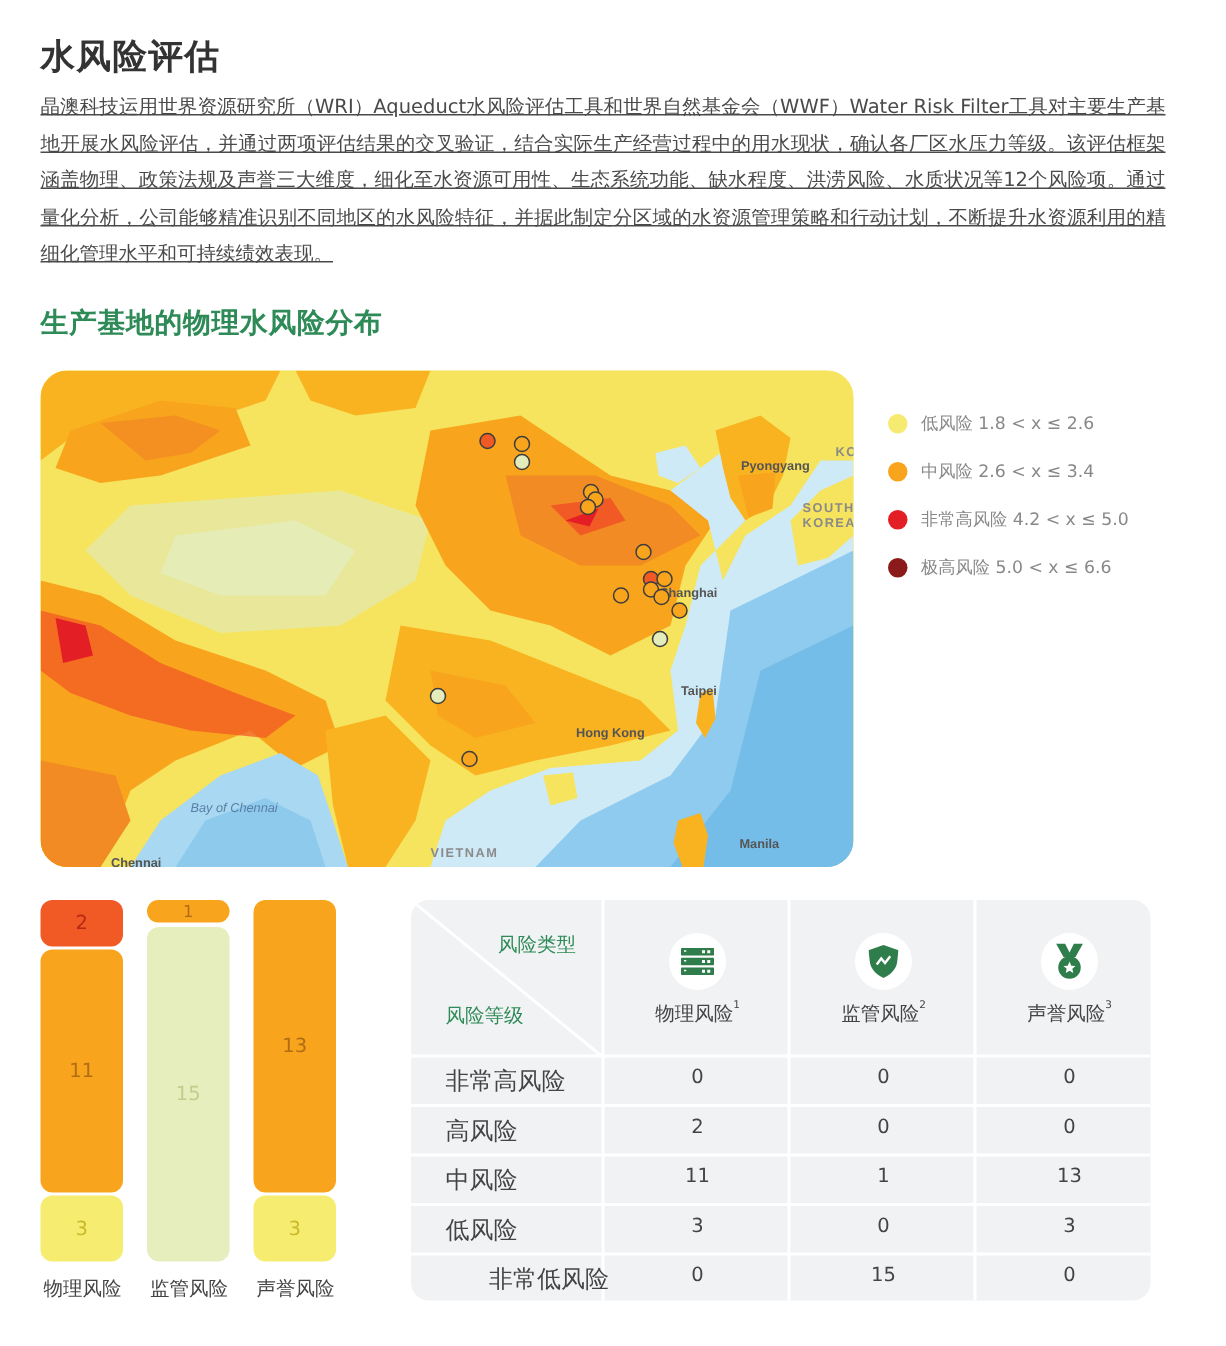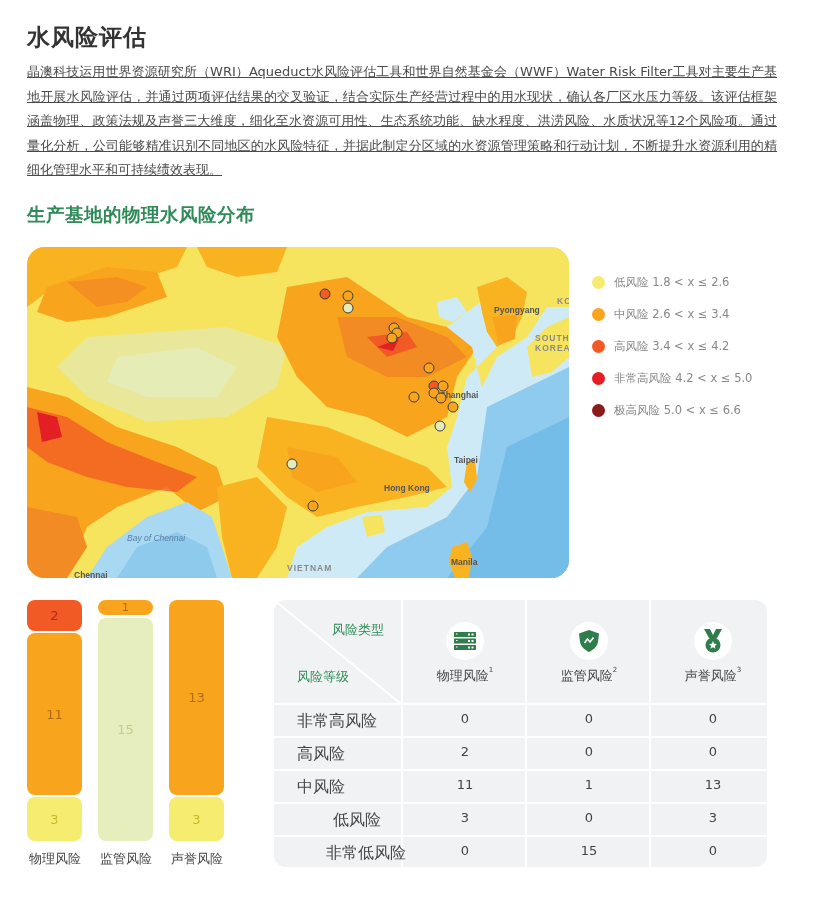--- a/index.html
+++ b/index.html
@@ -97,21 +97,21 @@
     <path d="M425,300 L440,295 L445,310 L442,331 L428,331 L422,315 Z" fill="#f9b320"></path>
 
     <path d="M410,55 L430,50 L440,65 L425,75 L412,70 Z" fill="#cfeaf7"></path>
   </svg>
 
   <span class="map-label sea" style="left:100px;top:286px;">Bay of Chennai</span>
   <span class="map-label" style="left:47px;top:323px;">Chennai</span>
   <span class="map-label" style="left:413px;top:143px;">Shanghai</span>
   <span class="map-label" style="left:427px;top:208px;">Taipei</span>
   <span class="map-label" style="left:357px;top:236px;">Hong Kong</span>
-  <span class="map-label" style="left:424px;top:310px;">Manila</span>
+  <span class="map-label" style="left:424px;top:310px;padding-left:42px;">Manila</span>
   <span class="map-label" style="left:467px;top:58px;">Pyongyang</span>
   <span class="map-label country" style="left:485px;top:49px;">KOREA</span>
   <span class="map-label country" style="left:463px;top:86px;">SOUTH KOREA</span>
   <span class="map-label country" style="left:215px;top:316px;">VIETNAM</span>
 
   <div id="markers">
       <div class="marker" style="left: 298px; top: 47px; background: rgb(241, 90, 36);"></div>
       <div class="marker" style="left: 321px; top: 49px; background: rgb(248, 165, 29);"></div>
       <div class="marker" style="left: 321px; top: 61px; background: rgb(228, 236, 187);"></div>
       <div class="marker" style="left: 367px; top: 81px; background: rgb(248, 165, 29);"></div>
@@ -133,24 +133,20 @@
 <div class="legend">
   <div class="legend-item">
     <span class="legend-dot" style="background:#f7ea70"></span>
     <span>低风险 1.8 &lt; x ≤ 2.6</span>
   </div>
   <div class="legend-item">
     <span class="legend-dot" style="background:#f8a51d"></span>
     <span>中风险 2.6 &lt; x ≤ 3.4</span>
   </div>
   <div class="legend-item">
-    <span class="legend-dot" style="background:#f15a24"></span>
-    <span>高风险 3.4 &lt; x ≤ 4.2</span>
-  </div>
-  <div class="legend-item">
     <span class="legend-dot" style="background:#e31e24"></span>
     <span>非常高风险 4.2 &lt; x ≤ 5.0</span>
   </div>
   <div class="legend-item">
     <span class="legend-dot" style="background:#8b1a1a"></span>
     <span>极高风险 5.0 &lt; x ≤ 6.6</span>
   </div>
 </div>
 
 <div class="bars">
@@ -239,21 +235,21 @@
     <div class="cell" style="left:253px;top:144px;">0</div>
     <div class="cell" style="left:377px;top:144px;">0</div>
   </div>
   <div>
     <div class="row-label" style="top:177px;">中风险</div>
     <div class="cell" style="left:129px;top:177px;">11</div>
     <div class="cell" style="left:253px;top:177px;">1</div>
     <div class="cell" style="left:377px;top:177px;">13</div>
   </div>
   <div>
-    <div class="row-label" style="top:210px;margin-left:36px;">低风险</div>
+    <div class="row-label" style="top:210px;">低风险</div>
     <div class="cell" style="left:129px;top:210px;">3</div>
     <div class="cell" style="left:253px;top:210px;">0</div>
     <div class="cell" style="left:377px;top:210px;">3</div>
   </div>
   <div>
     <div class="row-label" style="top:243px;margin-left:29px;">非常低风险</div>
     <div class="cell" style="left:129px;top:243px;">0</div>
     <div class="cell" style="left:253px;top:243px;">15</div>
     <div class="cell" style="left:377px;top:243px;">0</div>
   </div>

